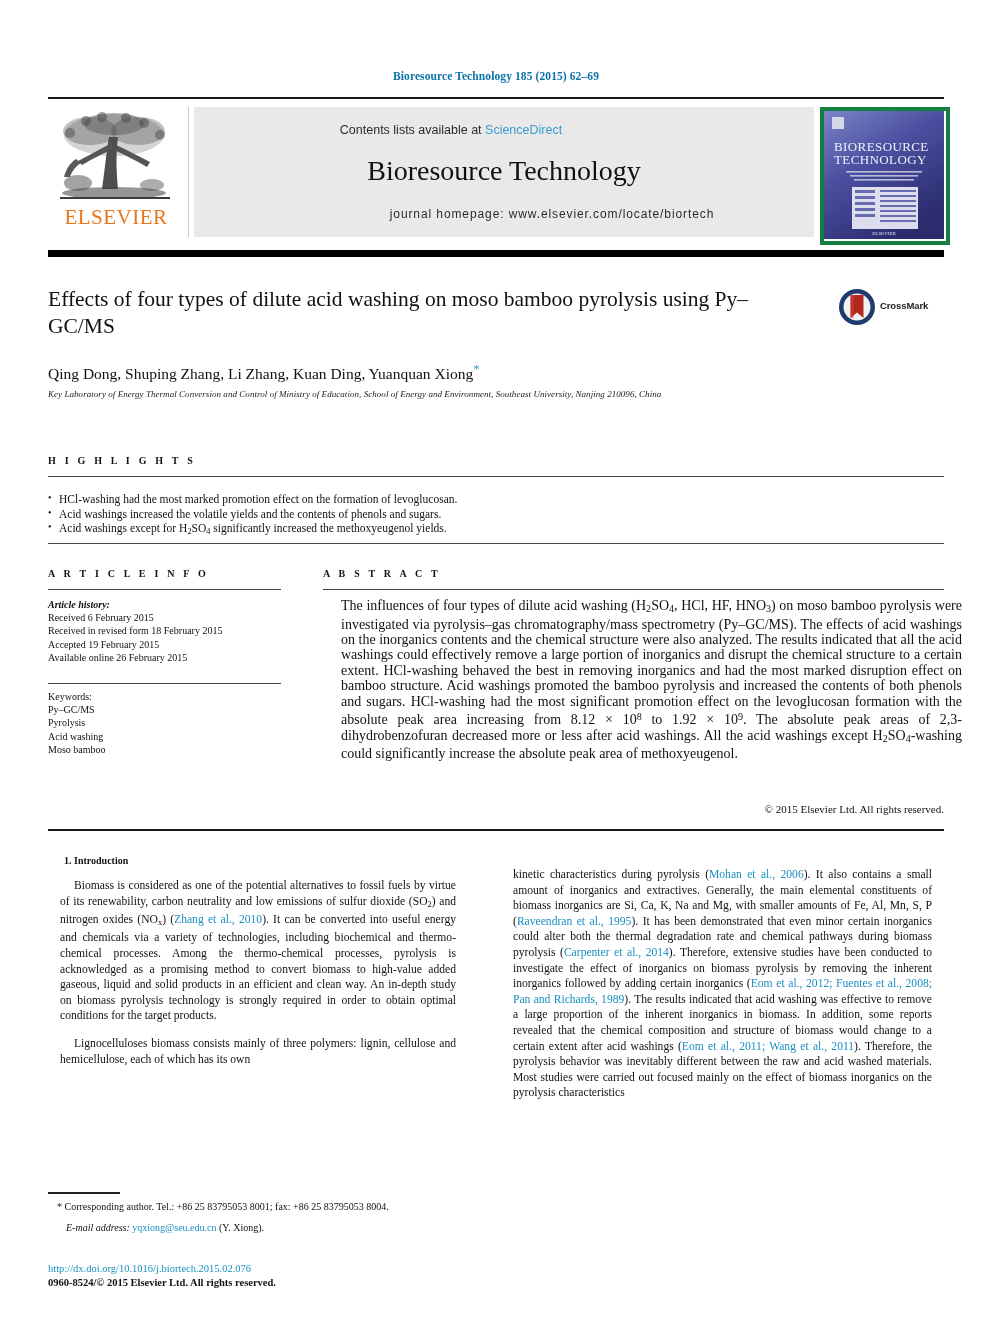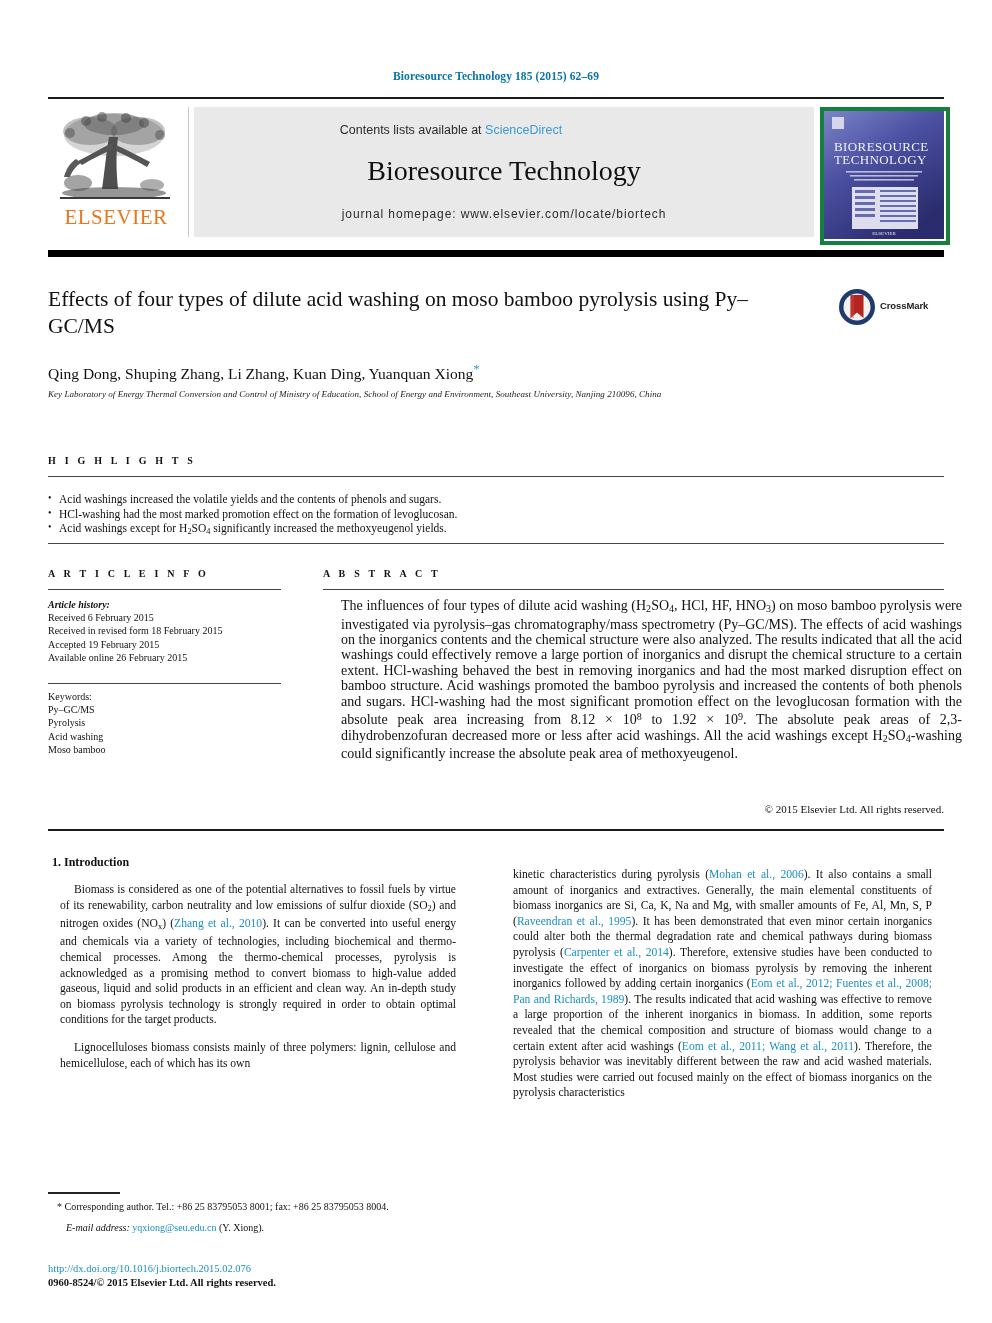--- a/index.html
+++ b/index.html
@@ -52,21 +52,21 @@
   }
   .contents-line .sd { color:#3a9cd1; }
   .journal-title {
     position:absolute; left:0; top:48px; width:620px; text-align:center;
     font-family:"Liberation Serif","DejaVu Serif",serif;
     font-size:28px; color:#111;
   }
   .homepage-line {
     position:absolute; left:0; top:100px; width:620px; text-align:center;
     font-family:"Liberation Sans","DejaVu Sans",sans-serif;
-    font-size:12px; color:#2b2b2b; letter-spacing:0.9px;
+    font-size:12px; color:#2b2b2b; letter-spacing:0.9px;padding-left:48px;
   }
 
   .cover-thumb {
     position:absolute; left:772px; top:2px; width:122px; height:130px;
     background:#ffffff; border:4px solid #15803d; overflow:hidden;
   }
   .cover-art { position:absolute; left:0; top:0; width:120px; height:128px; }
 
   .black-bar { position:absolute; left:48px; top:250px; width:896px; height:7px; background:#000; }
 
@@ -137,21 +137,21 @@
     font-family:"Liberation Serif","DejaVu Serif",serif; font-size:11px; color:#111;
   }
   .abs-rule-bot { position:absolute; left:48px; top:829px; width:896px; height:2px; background:#1a1a1a; }
 
   
   .col-left  { position:absolute; left:48px;  top:855px; width:420px; }
   .col-right { position:absolute; left:501px; top:855px; width:443px; }
 
   .h2 {
     font-family:"Liberation Serif","DejaVu Serif",serif;
-    font-weight:bold; font-size:12px; color:#111; margin:0 0 11px 4px;
+    font-weight:bold; font-size:10px; color:#111; margin:0 0 11px 16px;
   }
   .para {
     font-family:"Liberation Serif","DejaVu Serif",serif;
     font-size:11.6px; line-height:15.6px; color:#111; text-align:justify;
     margin:12px; text-indent:14px;
   }
   .para + .para { margin-top:0; }
 
   a.ref, .ref { color:#1a8fc1; text-decoration:none; }
 
@@ -271,22 +271,22 @@
   </div>
 
   <div class="authors">
     <span>Qing Dong, Shuping Zhang, Li Zhang, Kuan Ding, Yuanquan Xiong</span><span class="star">*</span>
   </div>
   <div class="affiliation">Key Laboratory of Energy Thermal Conversion and Control of Ministry of Education, School of Energy and Environment, Southeast University, Nanjing 210096, China</div>
 
   <div class="sect-label highlights-head">H I G H L I G H T S</div>
   <div class="hl-rule-top"></div>
   <div class="highlights-list">
+    <div class="hl-item">HCl-washing had the most marked promotion effect on the formation of levoglucosan.</div>
     <div class="hl-item">Acid washings increased the volatile yields and the contents of phenols and sugars.</div>
-    <div class="hl-item">HCl-washing had the most marked promotion effect on the formation of levoglucosan.</div>
     <div class="hl-item">Acid washings except for H<sub>2</sub>SO<sub>4</sub> significantly increased the methoxyeugenol yields.</div>
   </div>
   <div class="hl-rule-bot"></div>
 
   <div class="sect-label info-head">A R T I C L E  I N F O</div>
   <div class="sect-label abs-head">A B S T R A C T</div>
   <div class="info-rule"></div>
   <div class="abs-rule"></div>
 
   <div class="info-col">

